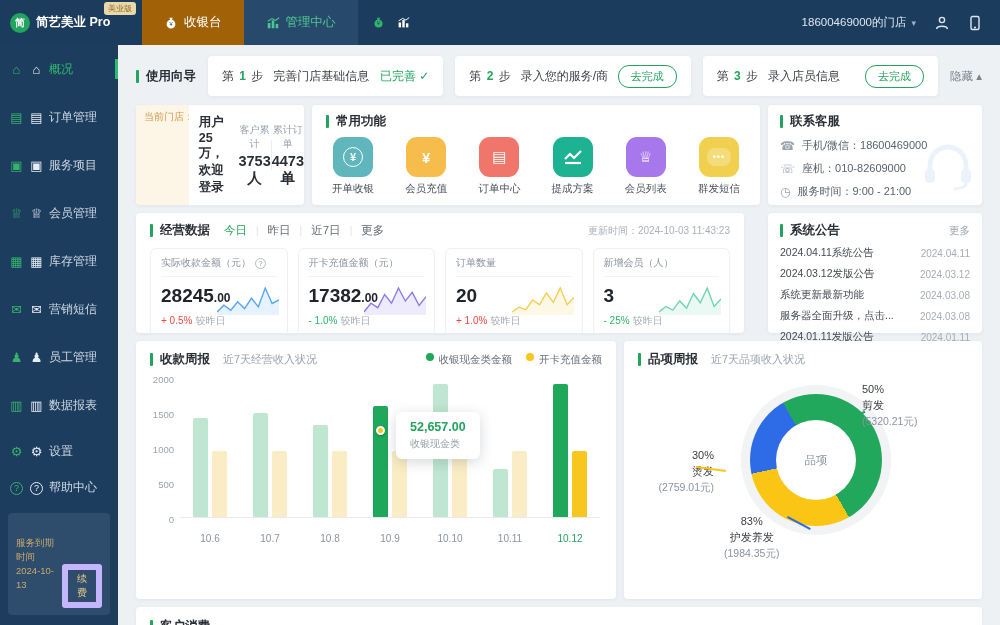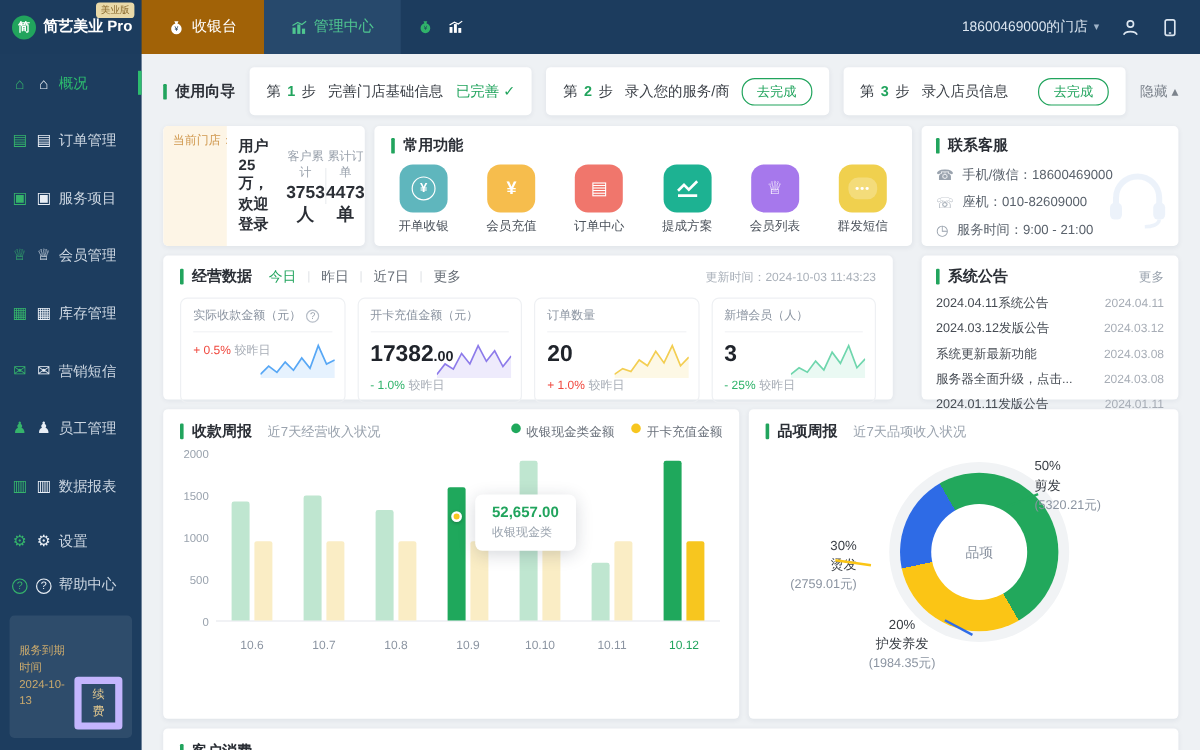--- a/index.html
+++ b/index.html
@@ -2,21 +2,21 @@
 <html><head>
 <meta charset="utf-8">
 <style>
   * { margin:0; padding:0; box-sizing:border-box; }
   html,body { width:1000px; height:625px; overflow:hidden; background:#eef1f4;
     font-family:"Liberation Sans","DejaVu Sans",sans-serif; }
 
   
   .topbar { position:absolute; top:0; left:0; width:1000px; height:45px; background:#1c3c5e;
     display:flex; align-items:stretch; z-index:5; }
-  .brand { width:118px; position:relative; display:flex; align-items:center; padding-left:10px; gap:6px; }
+  .brand { width:142px; position:relative; display:flex; align-items:center; padding-left:10px; gap:6px; }
   .brand-badge { position:absolute; top:2px; right:6px; background:#e9d9a8; color:#8a6a2f;
     font-size:8px; padding:1px 4px; border-radius:3px; }
   .brand-logo { width:20px; height:20px; border-radius:50%; background:#21a45d; color:#fff;
     font-size:10px; display:flex; align-items:center; justify-content:center; font-weight:bold; }
   .brand-name { color:#fff; font-size:12.5px; font-weight:bold; white-space:nowrap; }
   .top-tab { display:flex; align-items:center; gap:6px; padding:0 22px; font-size:12.5px; cursor:pointer; }
   .top-tab.active { background:#a16207; color:#fff; }
   .top-tab.alt { background:#27496c; color:#4fc690; }
   .top-mini-icons { display:flex; align-items:center; gap:12px; padding-left:14px; }
   .topbar-right { margin-left:auto; display:flex; align-items:center; gap:18px; padding-right:18px; }
@@ -416,20 +416,21 @@
           </div>
         <div class="updated">更新时间：2024-10-03 11:43:23</div>
       </div>
       <div class="mini-cards" id="mini-cards">
           <div class="mini">
             <div class="mt">
               <span>实际收款金额（元）</span>
               <span class="hq">?</span>
             </div>
             <hr>
+            <div><span class="vi">28245</span><span class="vd">.00</span></div>
             <div class="delta"><span class="up">+ 0.5%</span><span class="vs">较昨日</span></div>
             <svg width="62" height="30" class="spark">
               <polygon points="0,27 6.888888888888889,20.142857142857142 13.777777777777779,25.285714285714285 20.666666666666668,16.714285714285715 27.555555555555557,23.571428571428573 34.44444444444444,13.285714285714286 41.333333333333336,21.857142857142858 48.22222222222223,3 55.111111111111114,18.42857142857143 62,15 62,30 0,30" fill="#57a7f5" opacity="0.15"></polygon>
               <polyline points="0,27 6.888888888888889,20.142857142857142 13.777777777777779,25.285714285714285 20.666666666666668,16.714285714285715 27.555555555555557,23.571428571428573 34.44444444444444,13.285714285714286 41.333333333333336,21.857142857142858 48.22222222222223,3 55.111111111111114,18.42857142857143 62,15" fill="none" stroke="#57a7f5" stroke-width="1.4"></polyline>
             </svg>
           </div>
           <div class="mini">
             <div class="mt">
               <span>开卡充值金额（元）</span>
             </div>
@@ -589,21 +590,21 @@
             <div class="amt">(5320.21元)</div>
           </div>
           <div class="lead" style="left: 200px; top: 44px; width: 28px; transform: rotate(-22deg); background: rgb(34, 168, 92);"></div>
           <div class="dlab p1">
             <div>30%</div>
             <div>烫发</div>
             <div class="amt">(2759.01元)</div>
           </div>
           <div class="lead" style="left: 58px; top: 96px; width: 30px; transform: rotate(8deg); background: rgb(251, 197, 21);"></div>
           <div class="dlab p2">
-            <div>20%</div>
+            <div>83%</div>
             <div>护发养发</div>
             <div class="amt">(1984.35元)</div>
           </div>
           <div class="lead" style="left: 148px; top: 150px; width: 26px; transform: rotate(28deg); background: rgb(46, 107, 230);"></div>
         </div>
     </div>
   </div>
 
   <div class="card footer-card">
     <div class="sec">

